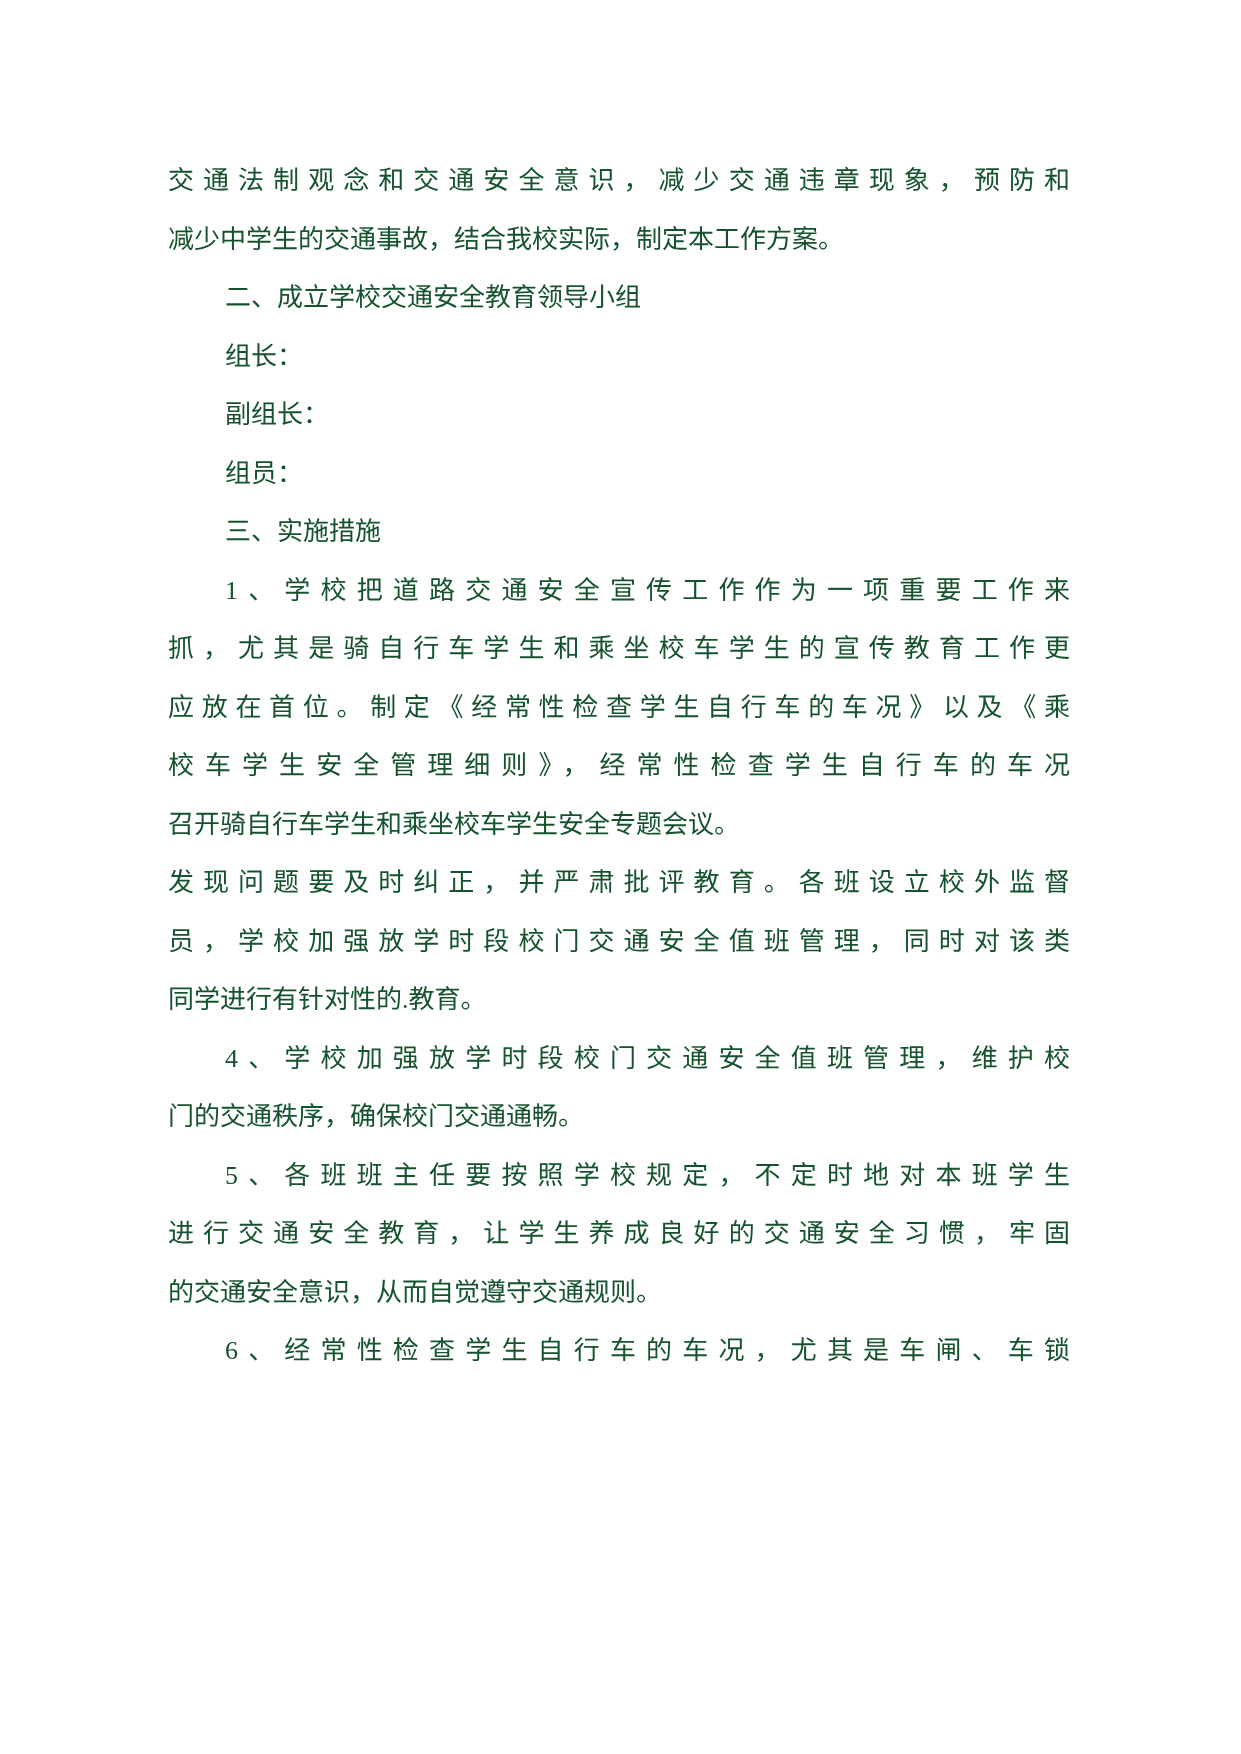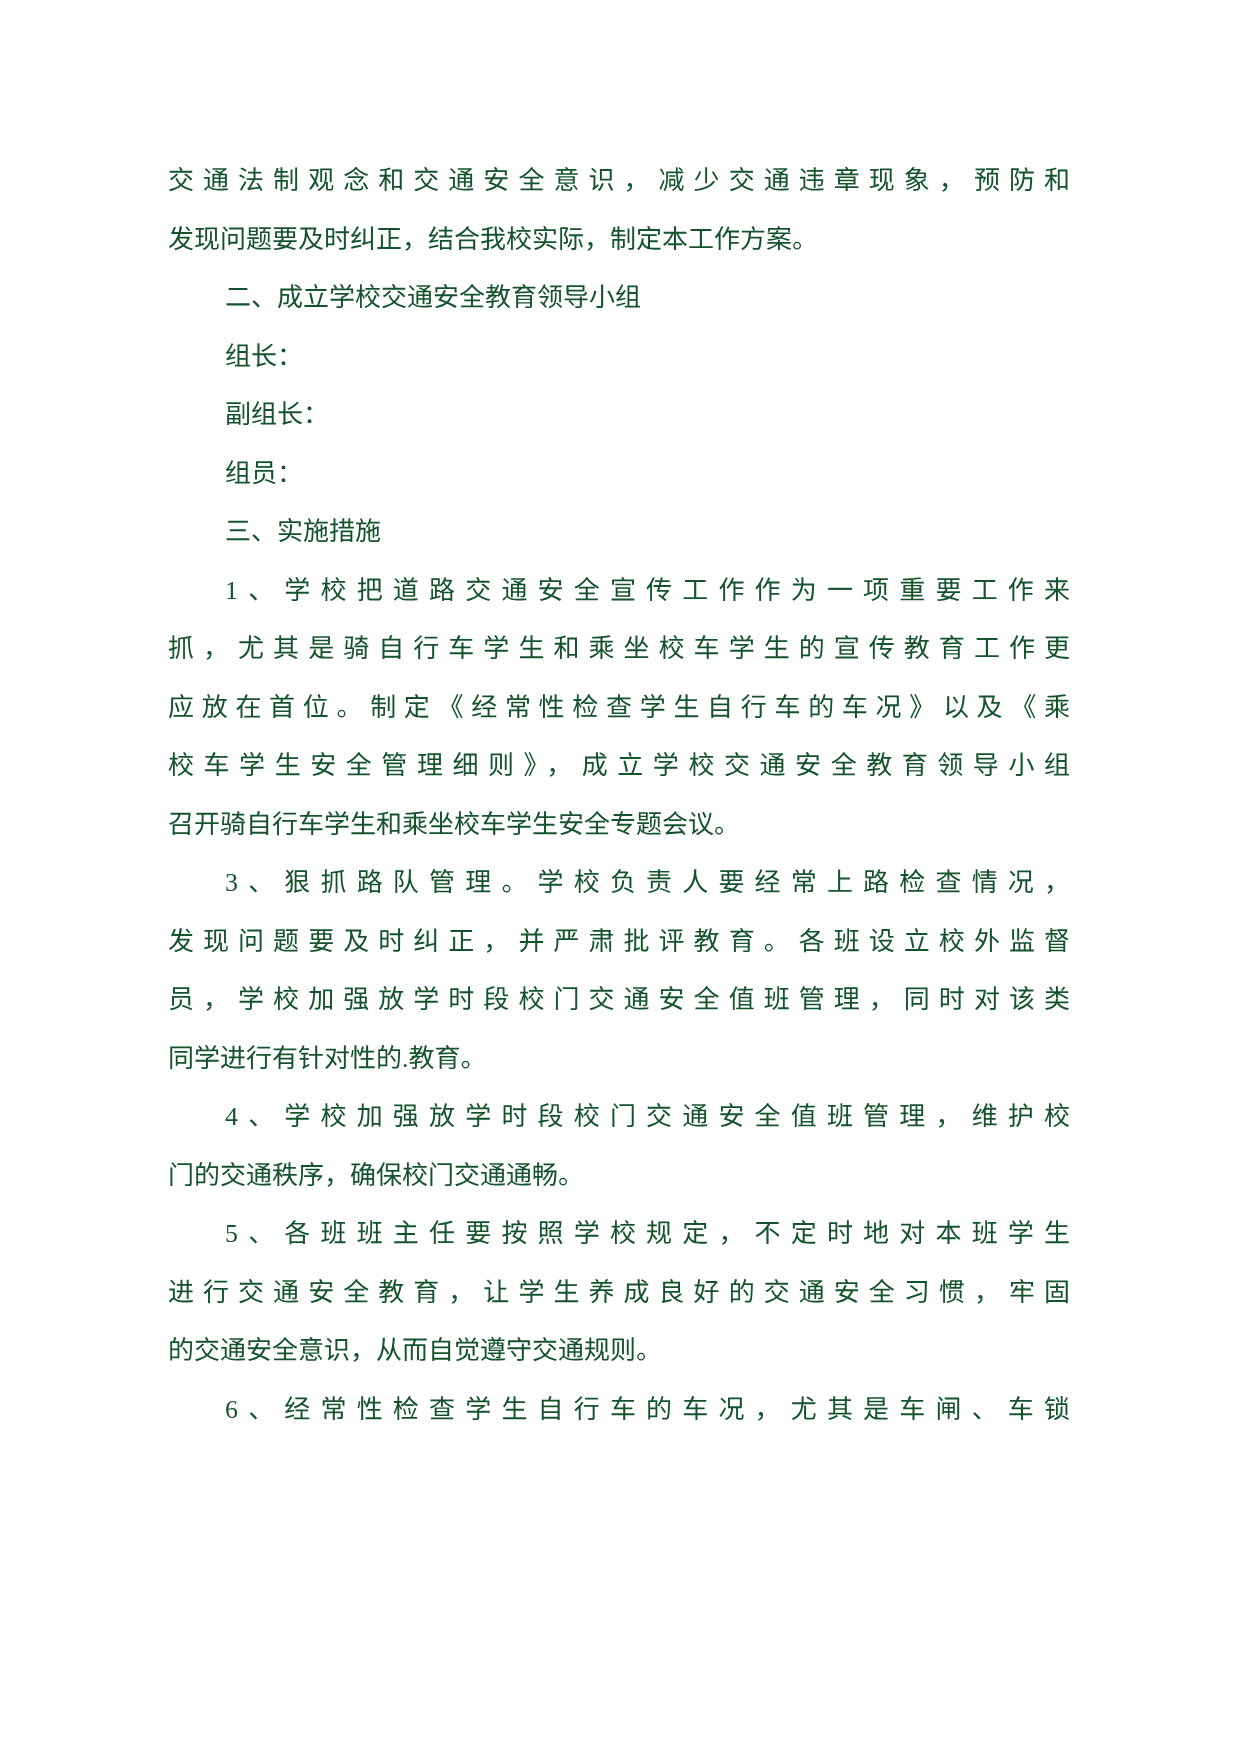--- a/index.html
+++ b/index.html
@@ -34,46 +34,45 @@
     text-justify: inter-character;
   }
 </style>
 </head>
 <body>
 
 <div class="page">
   <div class="content" id="content">
       <div class="para">
         <div class="line full">交通法制观念和交通安全意识，减少交通违章现象，预防和</div>
-        <div class="line">发现问题要及时纠正，结合我校实际，制定本工作方案。</div>
+        <div class="line">减少中学生的交通事故，结合我校实际，制定本工作方案。</div>
       </div>
       <div class="para">
         <div class="line indent">二、成立学校交通安全教育领导小组</div>
       </div>
       <div class="para">
         <div class="line indent">组长：</div>
       </div>
       <div class="para">
         <div class="line indent">副组长：</div>
       </div>
       <div class="para">
         <div class="line indent">组员：</div>
       </div>
       <div class="para">
         <div class="line indent">三、实施措施</div>
       </div>
       <div class="para">
         <div class="line indent full">1、学校把道路交通安全宣传工作作为一项重要工作来</div>
         <div class="line full">抓，尤其是骑自行车学生和乘坐校车学生的宣传教育工作更</div>
         <div class="line full">应放在首位。制定《经常性检查学生自行车的车况》以及《乘</div>
-        <div class="line full">校车学生安全管理细则》，成立学校交通安全教育领导小组</div>
+        <div class="line full">校车学生安全管理细则》，经常性检查学生自行车的车况</div>
         <div class="line">召开骑自行车学生和乘坐校车学生安全专题会议。</div>
       </div>
       <div class="para">
-        <div class="line indent full">3、狠抓路队管理。学校负责人要经常上路检查情况，</div>
         <div class="line full">发现问题要及时纠正，并严肃批评教育。各班设立校外监督</div>
         <div class="line full">员，学校加强放学时段校门交通安全值班管理，同时对该类</div>
         <div class="line">同学进行有针对性的.教育。</div>
       </div>
       <div class="para">
         <div class="line indent full">4、学校加强放学时段校门交通安全值班管理，维护校</div>
         <div class="line">门的交通秩序，确保校门交通通畅。</div>
       </div>
       <div class="para">
         <div class="line indent full">5、各班班主任要按照学校规定，不定时地对本班学生</div>

